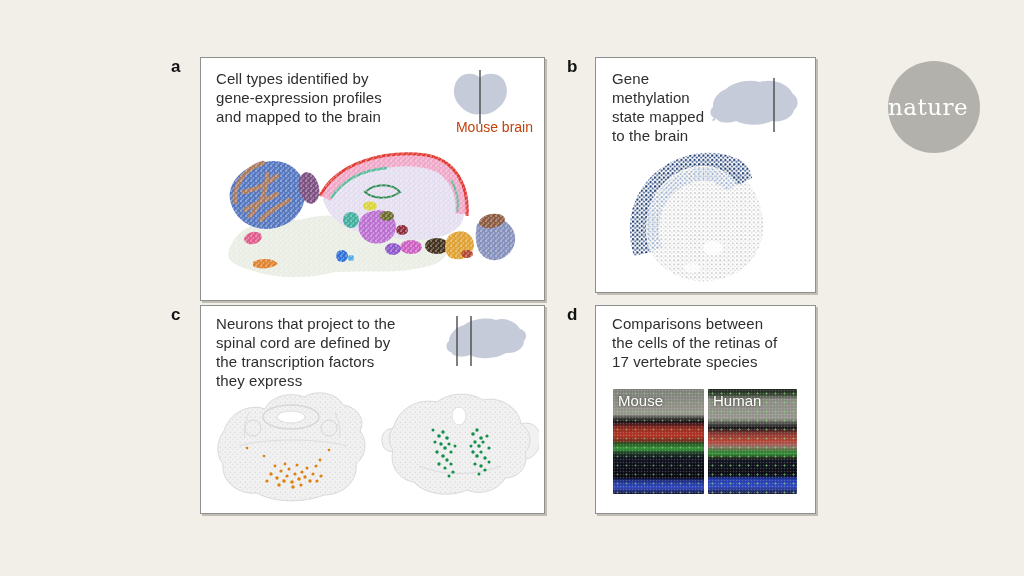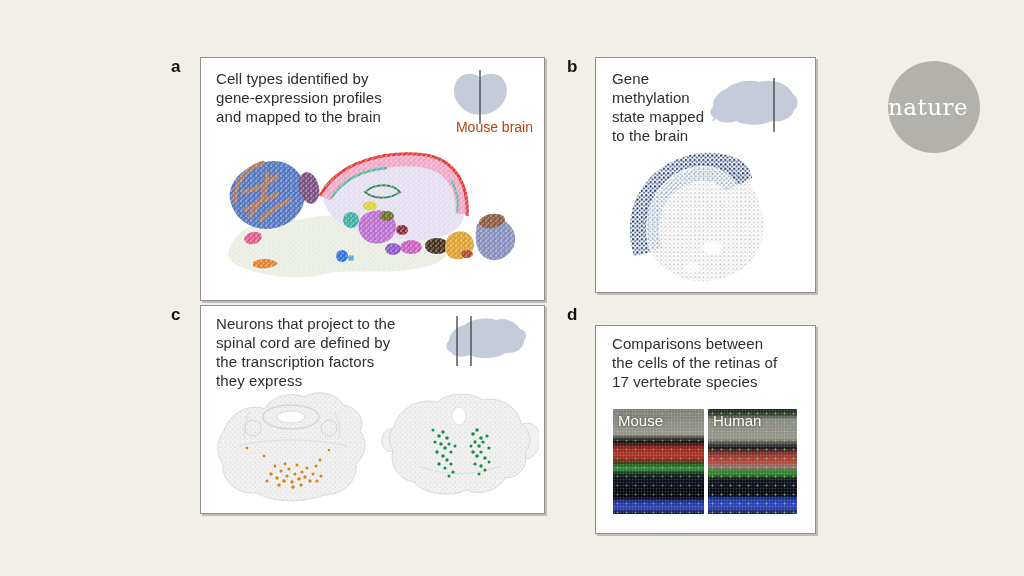--- a/index.html
+++ b/index.html
@@ -4,21 +4,21 @@
 <style>
   html,body{margin:0;padding:0;}
   body{background:#f1efe8;font-family:"Liberation Sans",sans-serif;}
   .canvas{position:relative;width:1024px;height:576px;background:#f1efe8;overflow:hidden;}
 
   .panel{position:absolute;background:#ffffff;border:1px solid #8f8f8f;
          box-shadow:2px 2px 0 rgba(130,128,118,0.45);box-sizing:border-box;}
   #panel-a{left:200px;top:57px;width:345px;height:244px;padding-left:36px;}
   #panel-b{left:595px;top:57px;width:221px;height:236px;}
   #panel-c{left:200px;top:305px;width:345px;height:209px;}
-  #panel-d{left:595px;top:305px;width:221px;height:209px;margin-top:20px;}
+  #panel-d{left:595px;top:305px;width:221px;height:209px;}
 
   .panel-letter{position:absolute;font-weight:bold;font-size:17px;color:#111;}
   #letter-a{left:171px;top:57px;}
   #letter-b{left:567px;top:57px;}
   #letter-c{left:171px;top:305px;}
   #letter-d{left:567px;top:305px;}
 
   .caption{position:absolute;font-size:15px;line-height:19px;color:#2e2e2e;
            white-space:pre-line;letter-spacing:0.1px;}
   #panel-a .caption{left:15px;top:11px;}

